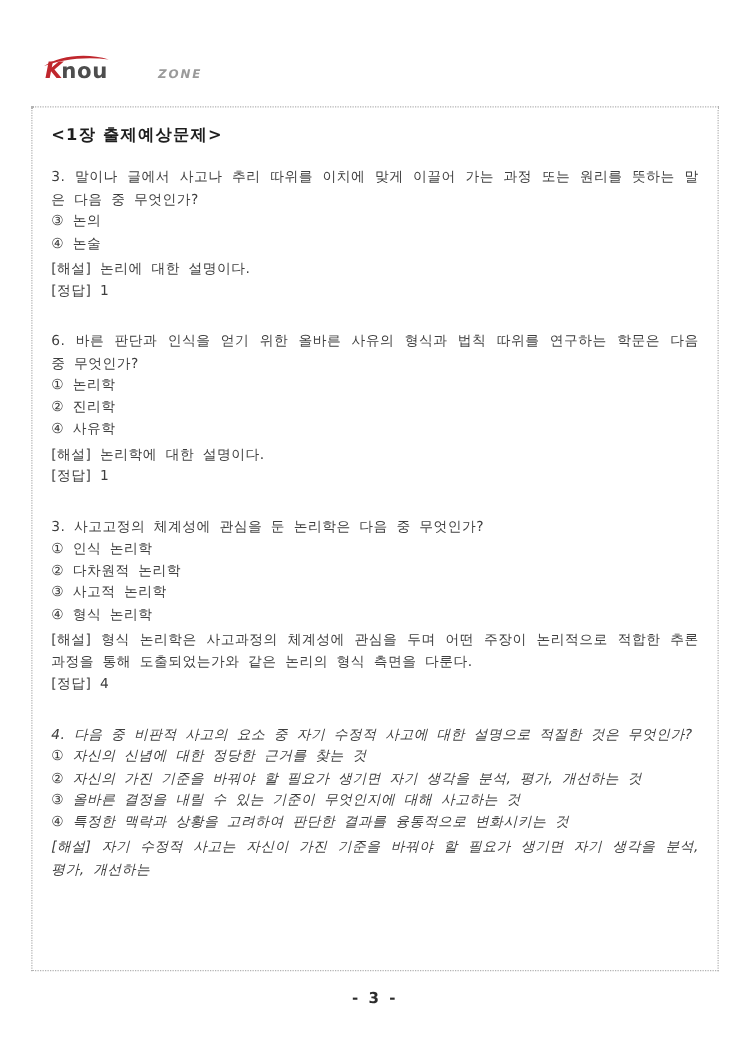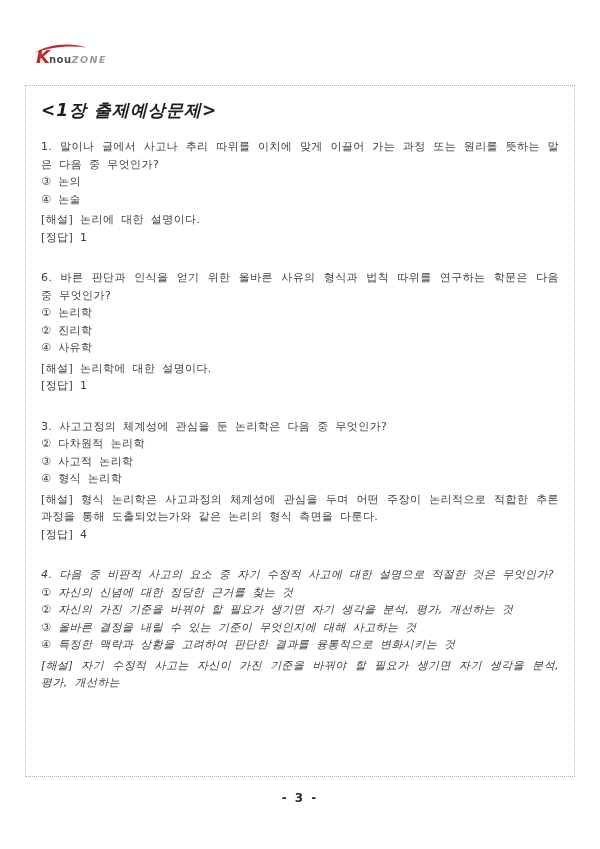--- a/index.html
+++ b/index.html
@@ -28,52 +28,52 @@
   }
   .logo-k {
     font-size: 18px;
     line-height: 22px;
     font-weight: bold;
     font-style: italic;
     color: #c0272d;
     letter-spacing: -1px;
   }
   .logo-nou {
-    font-size: 10px;
+    font-size: 17px;
     font-weight: bold;
     color: #4d4d4d;
     letter-spacing: 0.5px;
   }
   .logo-zone {
     font-size: 9.5px;
     font-style: italic;
     font-weight: bold;
     color: #9a9a9a;
     letter-spacing: 1.5px;
+    margin-left: 40px;
   }
 
   
   .doc-box {
     position: absolute;
     left: 25px;
     top: 85px;
     width: 550px;
     height: 692px;
     border: 1px dotted #b3b3b3;
     background: #ffffff;
     padding: 13px 15px 10px 15px;
     overflow: hidden;
   }
   .doc-title {
-    font-size: 17px;
+    font-size: 13px;
     font-weight: bold;
     color: #1e1e1e;
     letter-spacing: 1px;
     margin-bottom: 16px;
-    font-style: italic;
   }
   .line {
     font-size: 11px;
     line-height: 17.5px;
     color: #3e3e3e;
     text-align: justify;
     word-spacing: 3px;
     letter-spacing: 0.4px;
   }
   .question { margin-bottom: 23px; }
@@ -100,21 +100,21 @@
   <svg class="logo-swoosh" viewBox="0 0 54 11" xmlns="http://www.w3.org/2000/svg">
     <path d="M1,10 C13,1.5 35,-1 53,4.5 C34,2 14,4.5 1,10 Z" fill="#c0272d"></path>
   </svg>
   <span class="logo-k">K</span><span class="logo-nou">nou</span><span class="logo-zone">ZONE</span>
 </div>
 
 <div class="doc-box">
   <div class="doc-title">&lt;1장 출제예상문제&gt;</div>
   <div id="questions">
   <section class="question">
-    <p class="line q-text">1. 말이나 글에서 사고나 추리 따위를 이치에 맞게 이끌어 가는 과정 또는 원리를 뜻하는 말은 다음 중 무엇인가?</p>
+    <p class="line q-text">3. 말이나 글에서 사고나 추리 따위를 이치에 맞게 이끌어 가는 과정 또는 원리를 뜻하는 말은 다음 중 무엇인가?</p>
     <div>
           <p class="line">③ 논의</p>
           <p class="line">④ 논술</p>
         </div>
     <p class="line q-expl">[해설] 논리에 대한 설명이다.</p>
     <p class="line q-ans">[정답] 1</p>
   </section>
 
   <section class="question">
     <p class="line q-text">6. 바른 판단과 인식을 얻기 위한 올바른 사유의 형식과 법칙 따위를 연구하는 학문은 다음 중 무엇인가?</p>
@@ -123,20 +123,21 @@
           <p class="line">② 진리학</p>
           <p class="line">④ 사유학</p>
         </div>
     <p class="line q-expl">[해설] 논리학에 대한 설명이다.</p>
     <p class="line q-ans">[정답] 1</p>
   </section>
 
   <section class="question">
     <p class="line q-text">3. 사고고정의 체계성에 관심을 둔 논리학은 다음 중 무엇인가?</p>
     <div>
+          <p class="line">① 인식 논리학</p>
           <p class="line">② 다차원적 논리학</p>
           <p class="line">③ 사고적 논리학</p>
           <p class="line">④ 형식 논리학</p>
         </div>
     <p class="line q-expl">[해설] 형식 논리학은 사고과정의 체계성에 관심을 두며 어떤 주장이 논리적으로 적합한 추론 과정을 통해 도출되었는가와 같은 논리의 형식 측면을 다룬다.</p>
     <p class="line q-ans">[정답] 4</p>
   </section>
 
   <section class="question">
     <p class="line q-text">4. 다음 중 비판적 사고의 요소 중 자기 수정적 사고에 대한 설명으로 적절한 것은 무엇인가?</p>

